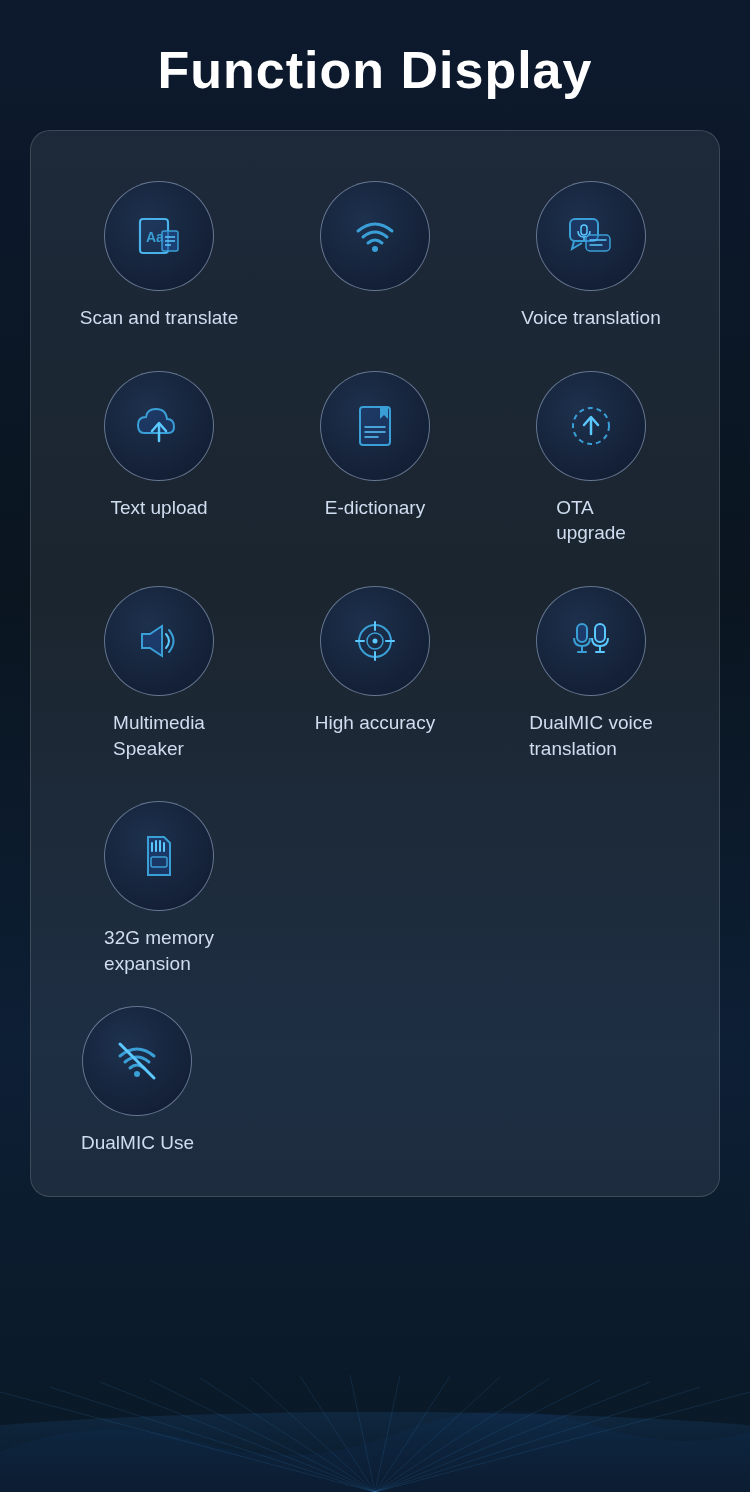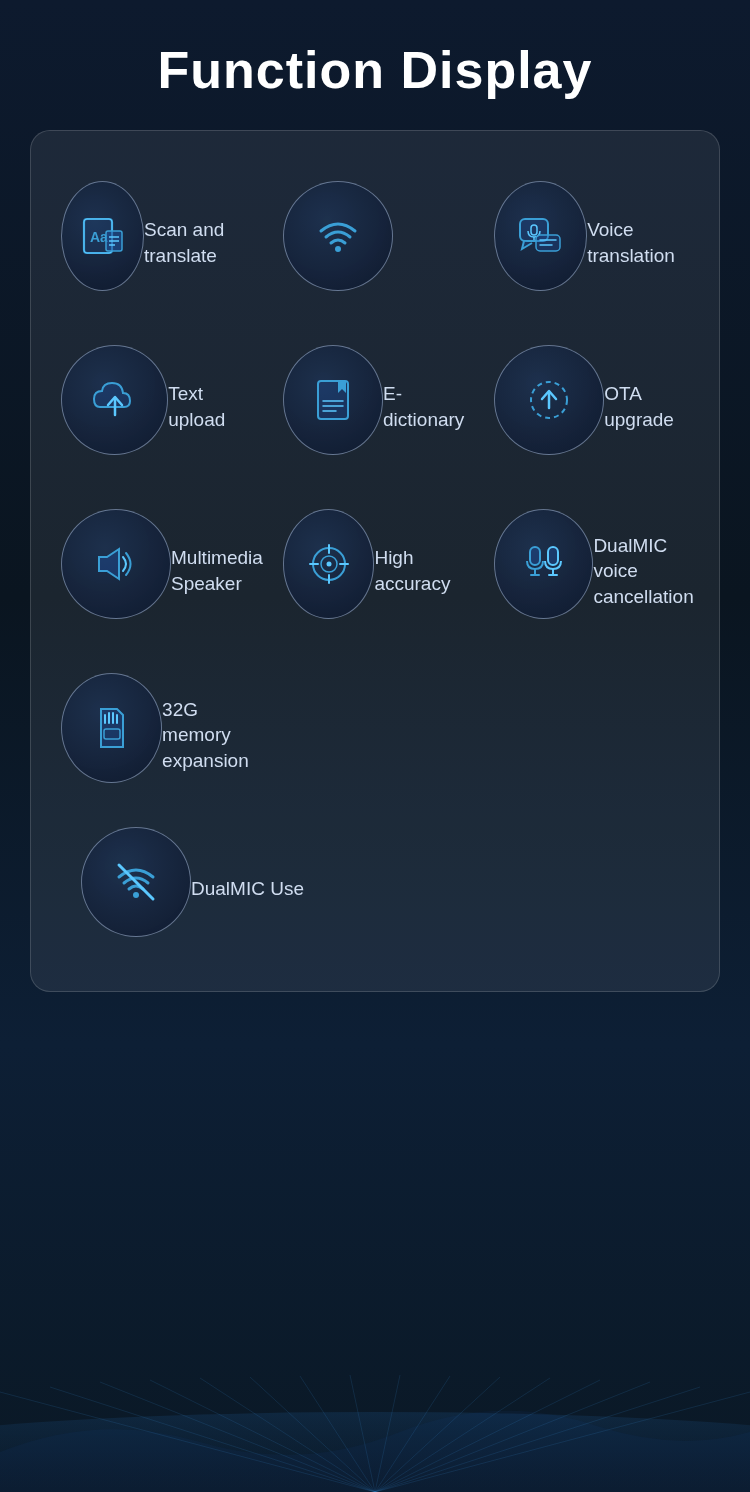--- a/index.html
+++ b/index.html
@@ -31,21 +31,21 @@
     }
 
     .grid {
       display: grid;
       grid-template-columns: repeat(3, 1fr);
       gap: 10px 0;
     }
 
     .feature-item {
       display: flex;
-      flex-direction: row;
+      flex-direction: column;
       align-items: center;
       padding: 20px 10px 10px;
     }
 
     .icon-circle {
       width: 110px;
       height: 110px;
       border-radius: 50%;
       border: 1.5px solid rgba(180,200,230,0.5);
       background: radial-gradient(circle at 40% 35%, rgba(30,50,80,0.9), rgba(15,25,45,0.95));
@@ -225,21 +225,21 @@
           <line x1="18" y1="32" x2="18" y2="38" stroke="#3a9fd6" stroke-width="2" stroke-linecap="round"></line>
           <line x1="14" y1="38" x2="22" y2="38" stroke="#3a9fd6" stroke-width="2" stroke-linecap="round"></line>
 
           <rect x="31" y="10" width="10" height="18" rx="5" fill="rgba(30,80,160,0.4)" stroke="#5bc8ff" stroke-width="2"></rect>
           <path d="M28 24 Q28 32 36 32 Q44 32 44 24" stroke="#5bc8ff" stroke-width="2" fill="none"></path>
           <line x1="36" y1="32" x2="36" y2="38" stroke="#5bc8ff" stroke-width="2" stroke-linecap="round"></line>
           <line x1="32" y1="38" x2="40" y2="38" stroke="#5bc8ff" stroke-width="2" stroke-linecap="round"></line>
         </svg>
       </div>
       <span class="feature-label" style="white-space: pre-line;">DualMIC voice
-cancellation</span>
+translation</span>
     </div>
 
     <div class="feature-item">
       <div class="icon-circle">
         <svg viewBox="0 0 54 54" fill="none" xmlns="http://www.w3.org/2000/svg">
 
           <path d="M16 8 L16 8 L22 8 L32 8 L38 14 L38 46 L16 46 Z" fill="rgba(30,80,160,0.35)" stroke="#3a9fd6" stroke-width="2"></path>
           <line x1="20" y1="14" x2="20" y2="22" stroke="#5bc8ff" stroke-width="2" stroke-linecap="round"></line>
           <line x1="24" y1="12" x2="24" y2="22" stroke="#5bc8ff" stroke-width="2" stroke-linecap="round"></line>
           <line x1="28" y1="12" x2="28" y2="22" stroke="#5bc8ff" stroke-width="2" stroke-linecap="round"></line>

